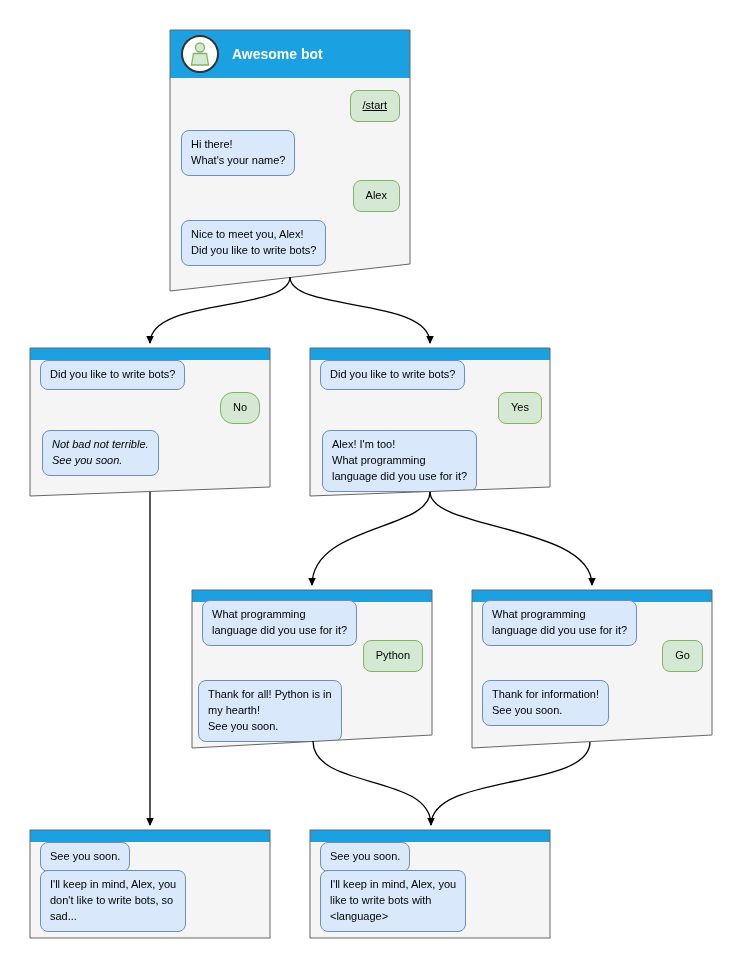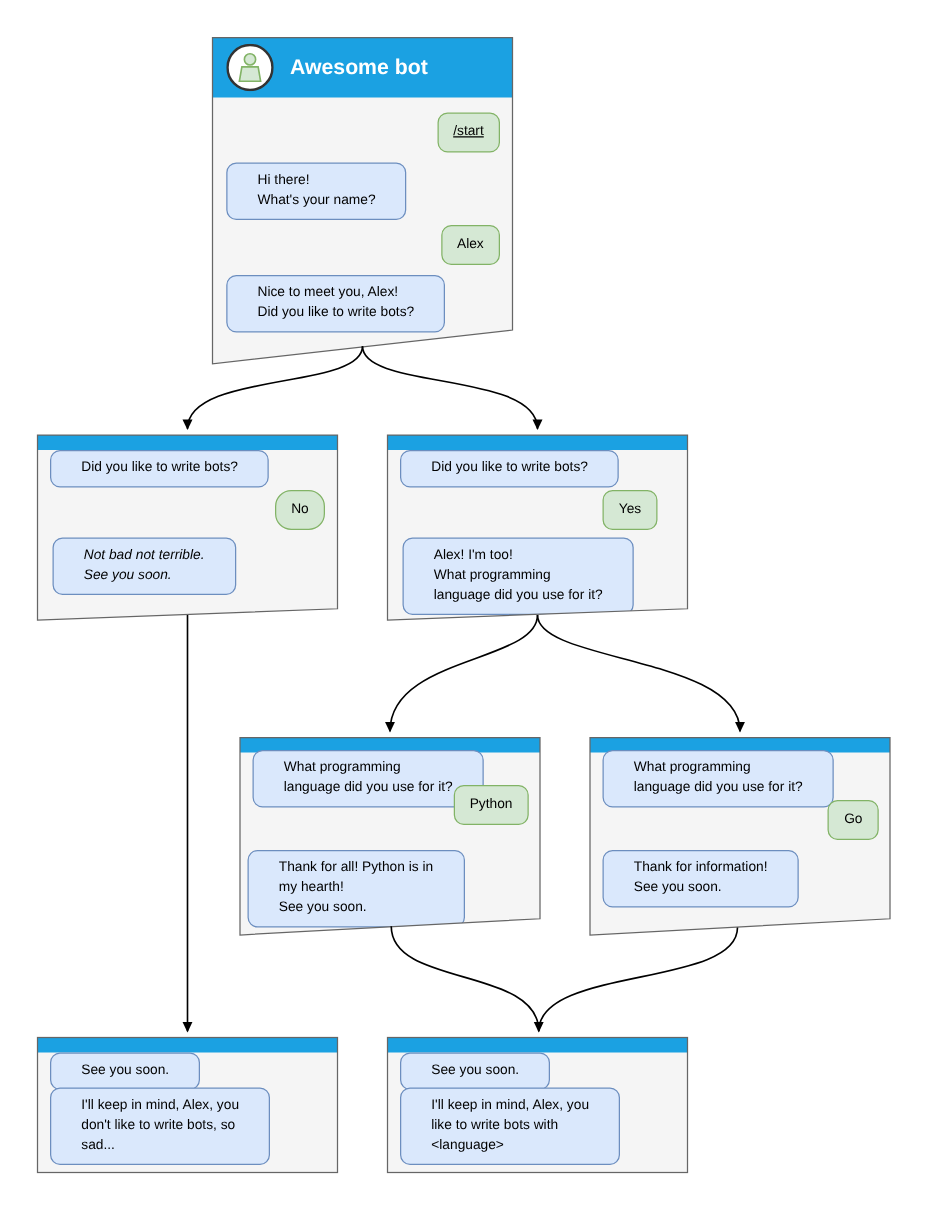--- a/index.html
+++ b/index.html
@@ -15,24 +15,24 @@
   .canvas{
     position:relative;width:743px;height:971px;background:#ffffff;
     font-family:"Liberation Sans","DejaVu Sans",sans-serif;color:#000;
     overflow:hidden;
   }
   .window{position:absolute;background:var(--window-bg);z-index:1;}
   .band{position:absolute;left:0;top:0;width:100%;background:var(--header-blue);}
   .band.small{height:12px;}
   .band.main{height:48px;display:flex;align-items:center;}
   .avatar{position:absolute;left:11px;top:5px;width:38px;height:38px;}
-  .title{margin-left:62px;color:#ffffff;font-size:17px;font-weight:bold;}
+  .title{margin-left:62px;color:#ffffff;font-size:14px;font-weight:bold;}
   .bubble{
     position:absolute;font-size:11px;line-height:1.45;white-space:pre-line;
-    border-radius:8px;padding:6px 24px;box-sizing:border-box;
+    border-radius:8px;padding:6px 9px;box-sizing:border-box;
   }
   .bubble.bot{background:var(--bot-bubble-bg);border:1px solid var(--bot-bubble-border);text-align:left;}
   .bubble.user{background:var(--user-bubble-bg);border:1px solid var(--user-bubble-border);padding:7px 12px;min-width:28px;}
   
   .w-main{left:170px;top:30px;width:240px;height:261px;
     clip-path:polygon(0 0,240px 0,240px 234px,0 261px);}
   .w-l2{top:348px;width:240px;height:148px;
     clip-path:polygon(0 0,240px 0,240px 139px,0 148px);}
   .w-no{left:30px;} .w-yes{left:310px;}
   .w-l3{top:590px;width:240px;height:158px;
@@ -70,31 +70,31 @@
     <div class="band small"></div>
     <div class="bubble bot" style="left:10px;top:12px;">Did you like to write bots?</div>
     <div class="bubble user" style="right:10px;top:44px;border-radius:13px;">No</div>
     <div class="bubble bot" style="left:12px;top:82px;font-style:italic;">Not bad not terrible.
 See you soon.</div>
   </div>
 
   <div class="window w-l2 w-yes">
     <div class="band small"></div>
     <div class="bubble bot" style="left:10px;top:12px;">Did you like to write bots?</div>
-    <div class="bubble user" style="right:24px;top:44px;">Yes</div>
+    <div class="bubble user" style="right:8px;top:44px;">Yes</div>
     <div class="bubble bot" style="left:12px;top:82px;">Alex! I'm too!
 What programming
 language did you use for it?</div>
   </div>
 
   <div class="window w-l3 w-python">
     <div class="band small"></div>
     <div class="bubble bot" style="left:10px;top:10px;">What programming
 language did you use for it?</div>
-    <div class="bubble user" style="right:9px;top:38px;">Python</div>
+    <div class="bubble user" style="right:9px;top:50px;">Python</div>
     <div class="bubble bot" style="left:6px;top:90px;">Thank for all! Python is in
 my hearth!
 See you soon.</div>
   </div>
 
   <div class="window w-l3 w-go">
     <div class="band small"></div>
     <div class="bubble bot" style="left:10px;top:10px;">What programming
 language did you use for it?</div>
     <div class="bubble user" style="right:9px;top:50px;">Go</div>

